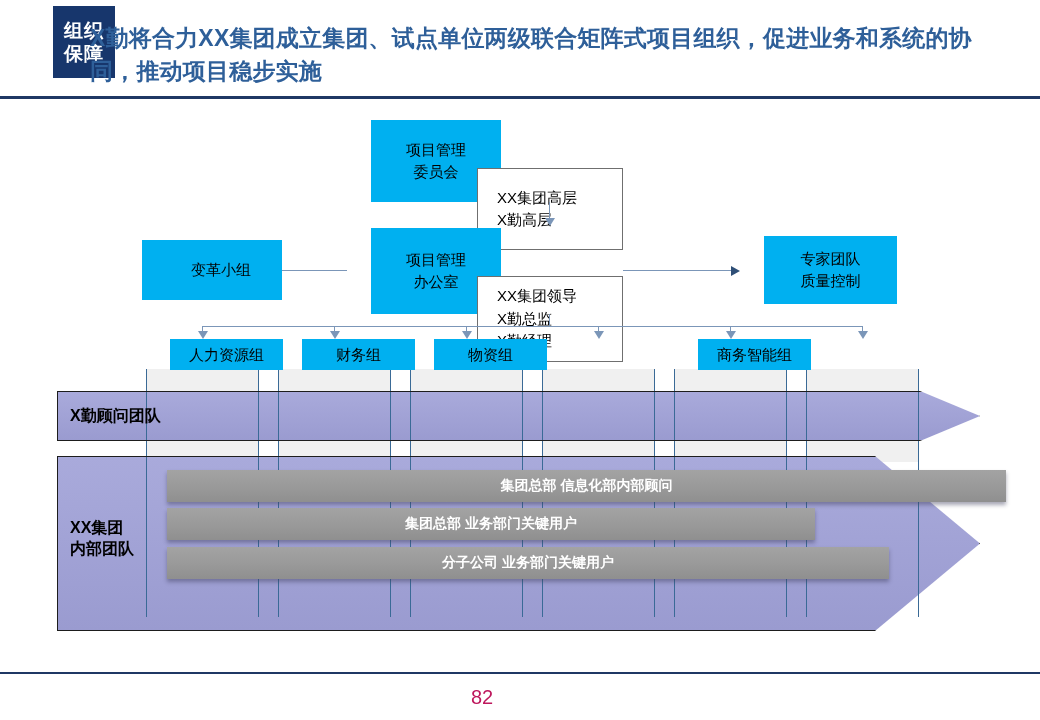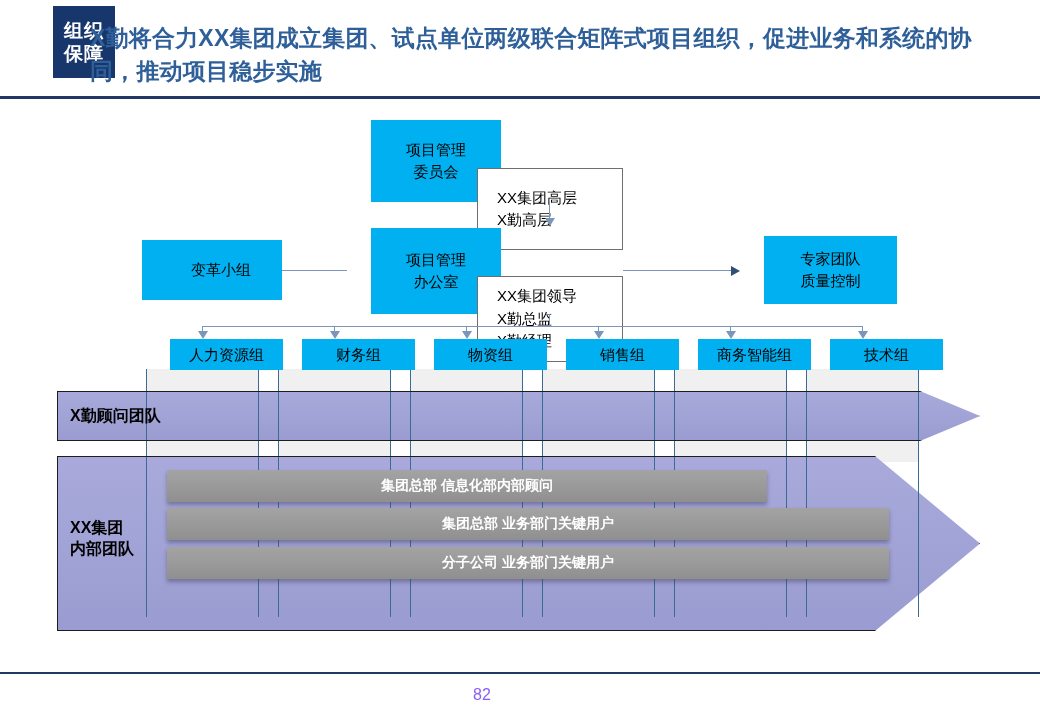--- a/index.html
+++ b/index.html
@@ -93,21 +93,21 @@
     color:#ffffff;font-weight:bold;font-size:14px;
     display:flex;align-items:center;justify-content:center;
     box-shadow:0 3px 4px rgba(60,60,90,0.45);
     z-index:7;
   }
 
   
   .footer-rule{position:absolute;left:0;top:672px;width:1040px;height:2px;background:#1f3864;}
   .page-no{
     position:absolute;left:0;top:686px;width:964px;text-align:center;
-    font-size:16px;color:#8b5cf6;
+    font-size:20px;color:#be185d;
   }
 </style>
 </head>
 <body>
 
 <div id="slide">
 
   <div class="tag-box">
     <span>组织</span>
     <span>保障</span>
@@ -164,23 +164,21 @@
   <div class="line vline" style="left:598px;top:326px;width:1px;height:8px;"></div>
   <div class="arrow-down" style="left:594px;top:331px;"></div>
   <div class="line vline" style="left:730px;top:326px;width:1px;height:8px;"></div>
   <div class="arrow-down" style="left:726px;top:331px;"></div>
   <div class="line vline" style="left:862px;top:326px;width:1px;height:8px;"></div>
   <div class="arrow-down" style="left:858px;top:331px;"></div>
 
   <div class="cyan" style="left:146px;top:339px;width:113px;height:31px;">人力资源组</div>
   <div class="cyan" style="left:278px;top:339px;width:113px;height:31px;">财务组</div>
   <div class="cyan" style="left:410px;top:339px;width:113px;height:31px;">物资组</div>
-  <div class="cyan" style="left:542px;top:339px;width:113px;height:31px;">销售组</div>
   <div class="cyan" style="left:674px;top:339px;width:113px;height:31px;">商务智能组</div>
-  <div class="cyan" style="left:806px;top:339px;width:113px;height:31px;">技术组</div>
 
   <div class="chev chev-top" style="left:57px;top:391px;width:923px;height:50px;"></div>
   <div class="chev-label" style="left:70px;top:406px;">X勤顾问团队</div>
 
   <div class="col-line" style="left:146px;top:392px;width:113px;height:48px;"></div>
   <div class="col-line" style="left:278px;top:392px;width:113px;height:48px;"></div>
   <div class="col-line" style="left:410px;top:392px;width:113px;height:48px;"></div>
   <div class="col-line" style="left:542px;top:392px;width:113px;height:48px;"></div>
   <div class="col-line" style="left:674px;top:392px;width:113px;height:48px;"></div>
   <div class="col-line" style="left:806px;top:392px;width:113px;height:48px;"></div>
@@ -189,19 +187,19 @@
   <div class="chev-label" style="left:70px;top:518px;">XX集团
 内部团队</div>
 
   <div class="col-line" style="left:146px;top:457px;width:113px;height:160px;"></div>
   <div class="col-line" style="left:278px;top:457px;width:113px;height:160px;"></div>
   <div class="col-line" style="left:410px;top:457px;width:113px;height:160px;"></div>
   <div class="col-line" style="left:542px;top:457px;width:113px;height:160px;"></div>
   <div class="col-line" style="left:674px;top:457px;width:113px;height:160px;"></div>
   <div class="col-line" style="left:806px;top:457px;width:113px;height:160px;"></div>
 
-  <div class="grey-bar" style="left:167px;top:470px;width:600px;height:32px;">集团总部 信息化部内部顾问</div>
-  <div class="grey-bar" style="left:167px;top:508px;width:722px;height:32px;">集团总部 业务部门关键用户</div>
+  <div class="grey-bar" style="left:167px;top:470px;width:839px;height:32px;">集团总部 信息化部内部顾问</div>
+  <div class="grey-bar" style="left:167px;top:508px;width:648px;height:32px;">集团总部 业务部门关键用户</div>
   <div class="grey-bar" style="left:167px;top:547px;width:722px;height:32px;">分子公司 业务部门关键用户</div>
 
   <div class="footer-rule"></div>
   <div class="page-no">82</div>
 </div>
 
 </body></html>

